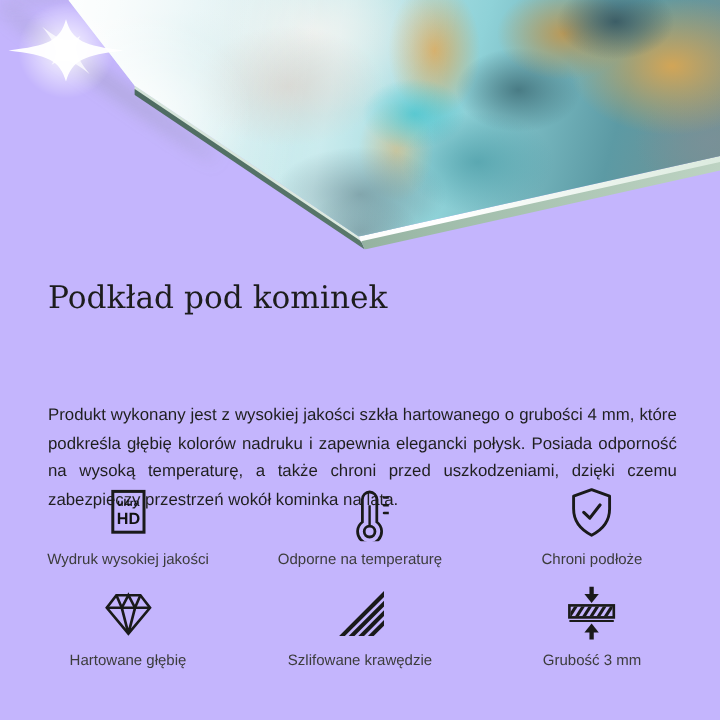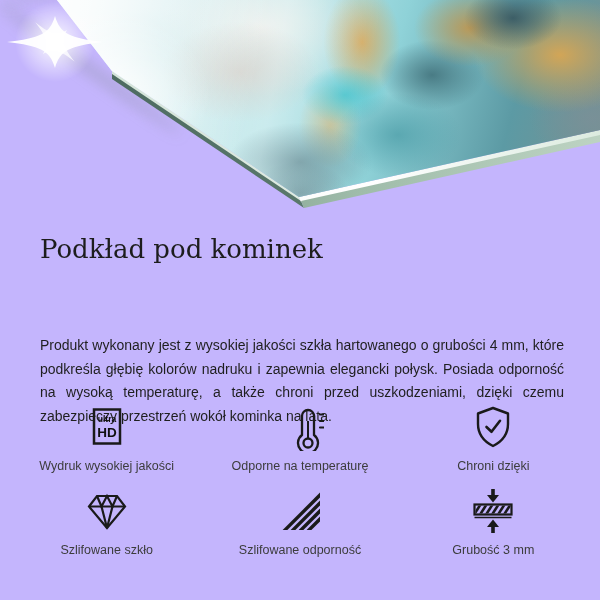--- a/index.html
+++ b/index.html
@@ -150,56 +150,56 @@
 
     <div class="feature">
       <div class="icon-box">
         <svg width="48" height="48" viewBox="0 0 48 48">
           <g fill="none" stroke="#1a1a1a">
             <path d="M24 5 L39 10.5 V21 C39 31.5 33 38.5 24 43 C15 38.5 9 31.5 9 21 V10.5 Z" stroke-width="2.4" stroke-linejoin="round"></path>
             <path d="M17.5 24 L22.5 28.8 L31 17.8" stroke-width="2.6" stroke-linecap="round" stroke-linejoin="round"></path>
           </g>
         </svg>
       </div>
-      <div class="label">Chroni dzięki</div>
+      <div class="label">Chroni podłoże</div>
     </div>
 
     <div class="feature">
       <div class="icon-box">
         <svg width="48" height="44" viewBox="0 0 48 44">
           <g fill="none" stroke="#1a1a1a" stroke-width="2.2" stroke-linejoin="miter">
             <path d="M14 7 H34 L42 17.5 L24 39 L6 17.5 Z"></path>
             <path d="M6 17.5 H42"></path>
             <path d="M14 7 L18.5 17.5 L24 7 L29.5 17.5 L34 7"></path>
             <path d="M18.5 17.5 L24 39 M29.5 17.5 L24 39"></path>
           </g>
         </svg>
       </div>
-      <div class="label">Szlifowane szkło</div>
+      <div class="label">Hartowane głębię</div>
     </div>
 
     <div class="feature">
       <div class="icon-box">
         <svg width="48" height="48" viewBox="0 0 48 48">
           <defs>
             <clipPath id="triClip">
                 <polygon points="5,43 44,43 44,4"></polygon>
               </clipPath>
           </defs>
           <g clip-path="url(#triClip)" stroke="#1a1a1a" stroke-width="3.4">
             <line x1="-16" y1="52" x2="41" y2="-5"></line>
             <line x1="-8" y1="52" x2="49" y2="-5"></line>
             <line x1="0" y1="52" x2="57" y2="-5"></line>
             <line x1="8" y1="52" x2="65" y2="-5"></line>
             <line x1="16" y1="52" x2="73" y2="-5"></line>
             <line x1="24" y1="52" x2="81" y2="-5"></line>
           </g>
         </svg>
       </div>
-      <div class="label">Szlifowane odporność</div>
+      <div class="label">Szlifowane krawędzie</div>
     </div>
 
     <div class="feature">
       <div class="icon-box">
         <svg width="50" height="48" viewBox="0 0 50 48">
           <defs>
             <clipPath id="barClip">
                 <rect x="7.5" y="18.5" width="35" height="8"></rect>
               </clipPath>
           </defs>

